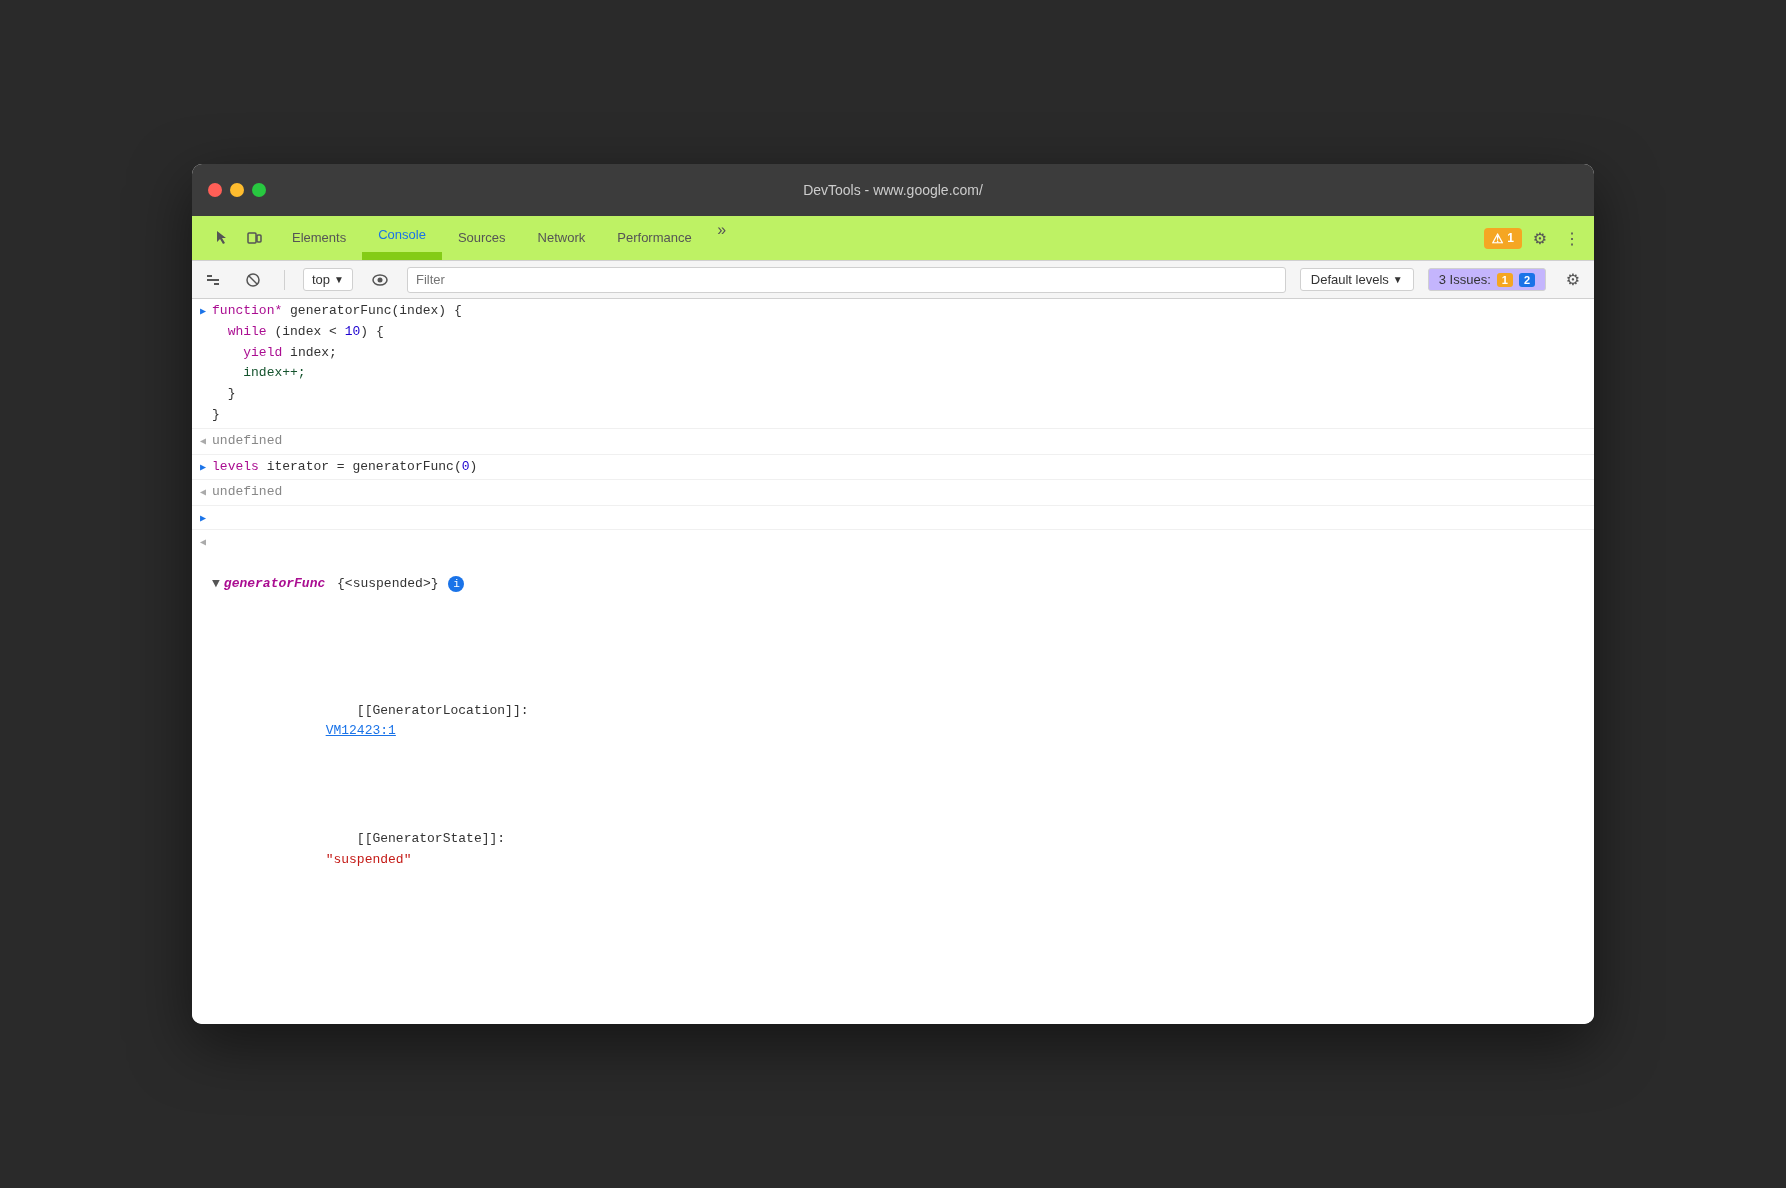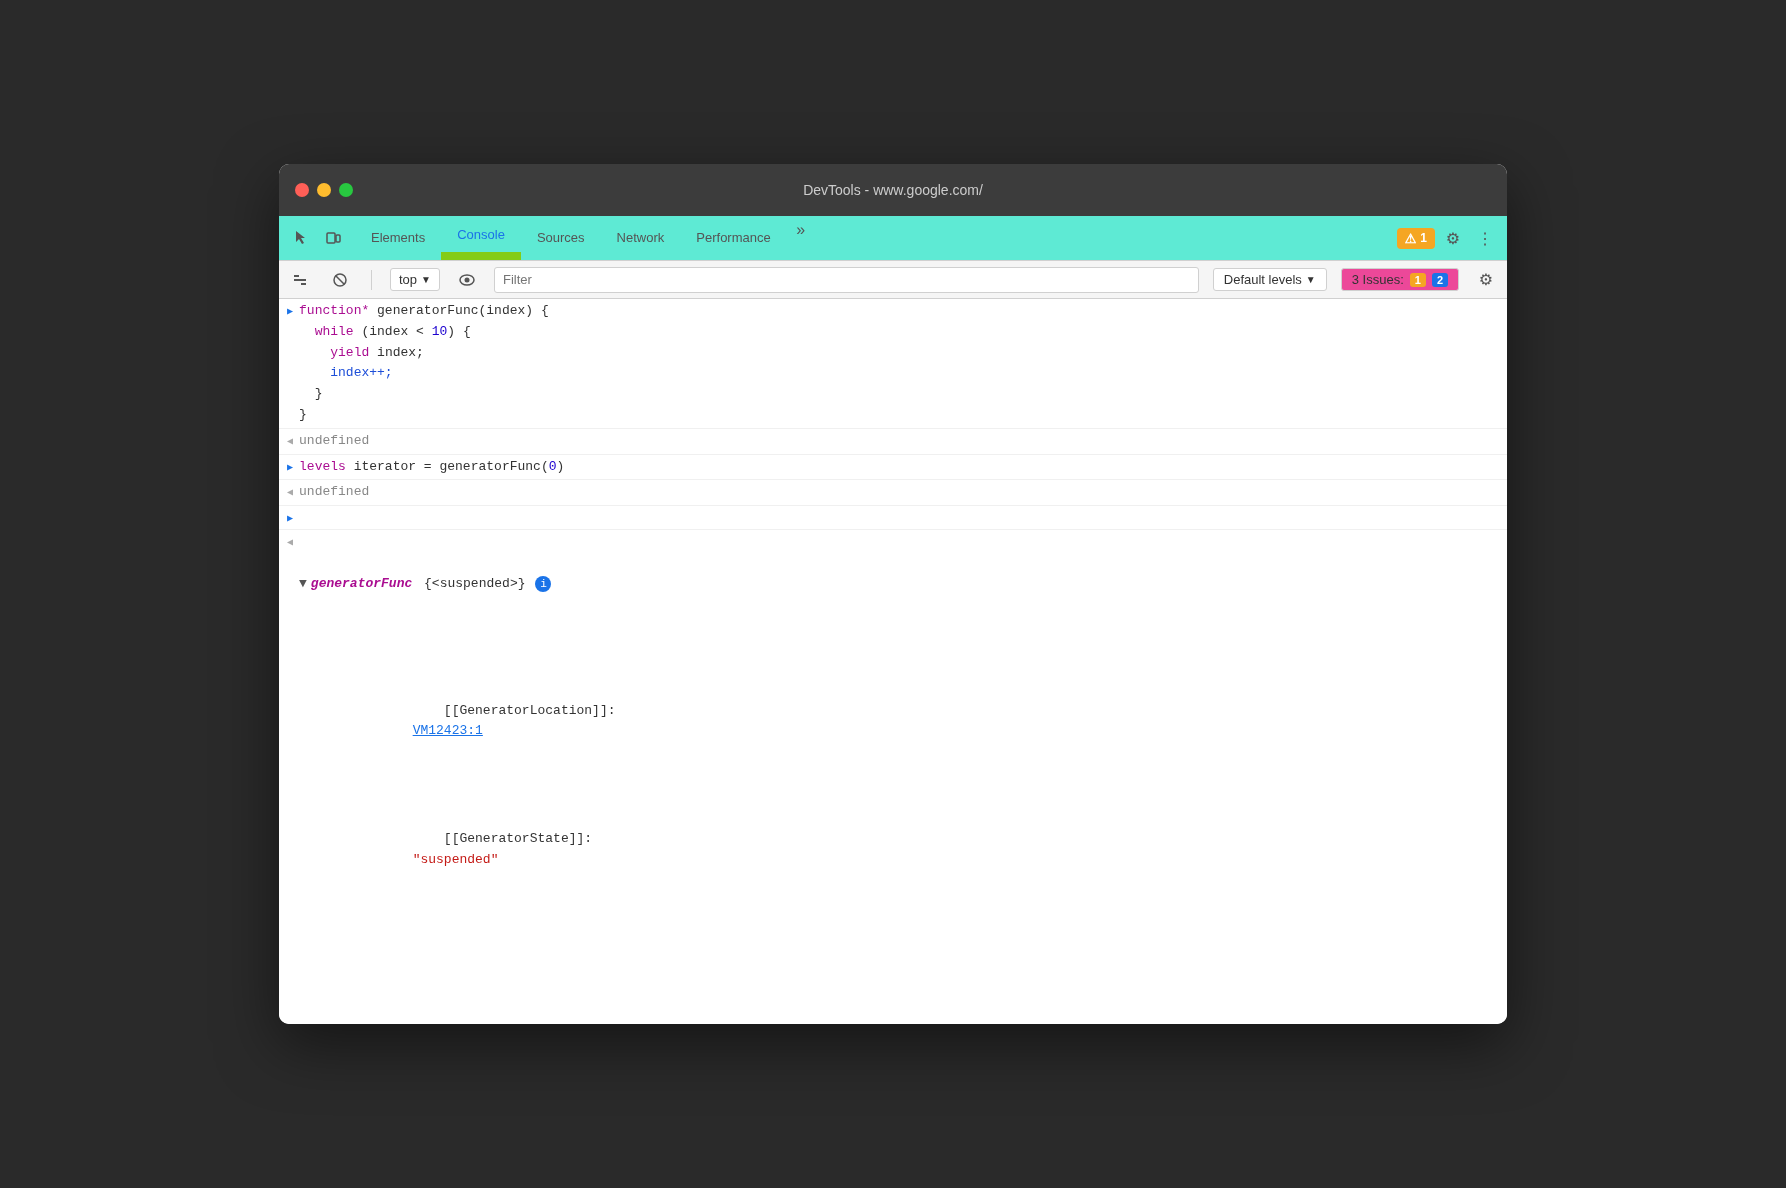--- a/index.html
+++ b/index.html
@@ -5,21 +5,21 @@
     * { box-sizing: border-box; margin: 0; padding: 0; }
     body {
       background: #2a2a2a;
       display: flex;
       justify-content: center;
       align-items: center;
       min-height: 100vh;
       font-family: -apple-system, BlinkMacSystemFont, 'Segoe UI', sans-serif;
     }
     .devtools-window {
-      width: 1228px;
+      width: 1402px;
       height: 860px;
       background: #ffffff;
       border-radius: 10px;
       overflow: hidden;
       box-shadow: 0 20px 60px rgba(0,0,0,0.5);
       display: flex;
       flex-direction: column;
     }
     .title-bar {
       background: #3c3c3c;
@@ -46,27 +46,27 @@
     .traffic-light.close { background: #ff5f57; }
     .traffic-light.minimize { background: #febc2e; }
     .traffic-light.maximize { background: #28c840; }
     .title-text {
       color: #cccccc;
       font-size: 14px;
       font-weight: 500;
     }
     
     .tab-bar {
-      background: #5eead4;
+      background: #bef264;
       border-bottom: 1px solid #d0d0d0;
       display: flex;
       align-items: stretch;
       height: 45px;
       flex-shrink: 0;
-      padding-left: 8px;
+      padding-left: 16px;
       text-align: center;
     }
     .tab-bar-left {
       display: flex;
       align-items: center;
       gap: 4px;
       margin-right: 8px;
     }
     .tab-icon-btn {
       width: 28px;
@@ -217,21 +217,21 @@
       color: #333;
       white-space: nowrap;
     }
     .issues-count-badge {
       display: flex;
       align-items: center;
       gap: 6px;
       padding: 3px 10px;
       border: 1px solid #d0d0d0;
       border-radius: 3px;
-      background: #ec4899;
+      background: #c4b5fd;
       cursor: pointer;
       font-size: 13px;
       color: #333;
     }
     .badge-warning {
       background: #f5a623;
       color: white;
       border-radius: 3px;
       padding: 1px 5px;
       font-size: 11px;
@@ -415,21 +415,21 @@
     </div>
   </div>
 
   <div class="console-output">
 
     <div class="console-entry">
       <span class="entry-arrow blue">▶</span>
       <span class="entry-content"><span class="kw-function">function*</span> <span style="color:#333;">generatorFunc(index) {</span>
   <span class="kw-while">while</span> <span style="color:#333;">(index &lt; </span><span class="num">10</span><span style="color:#333;">) {</span>
     <span class="kw-yield">yield</span> <span style="color:#333;">index;</span>
-    <span style="color:#1d4ed8;">index++;</span>
+    <span style="color:#14532d;">index++;</span>
   <span style="color:#333;">}</span>
 <span style="color:#333;">}</span></span>
     </div>
 
     <div class="console-entry">
       <span class="entry-arrow gray">◀</span>
       <span class="entry-content undefined-text">undefined</span>
     </div>
 
     <div class="console-entry">

